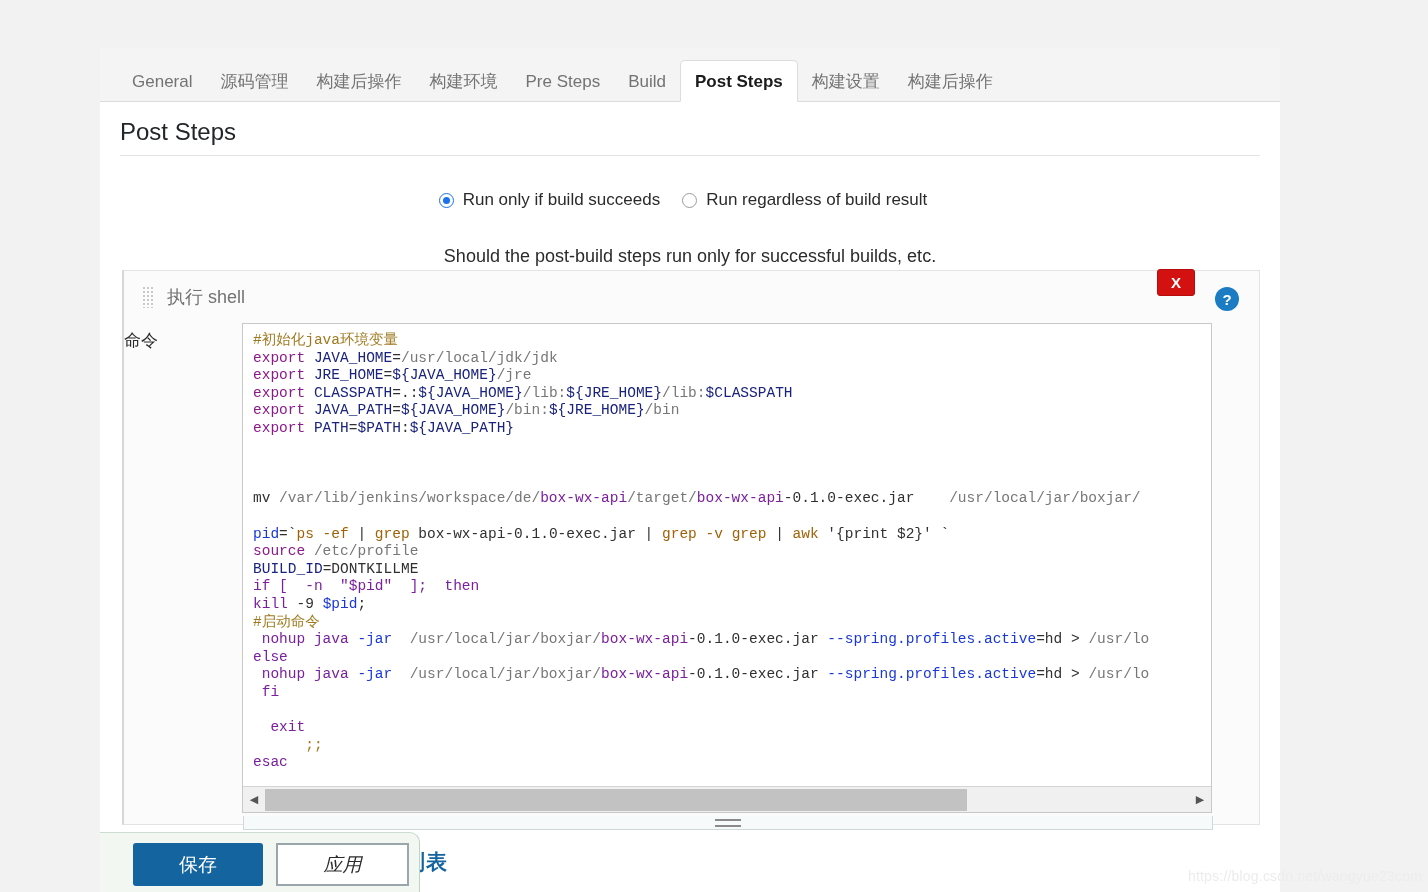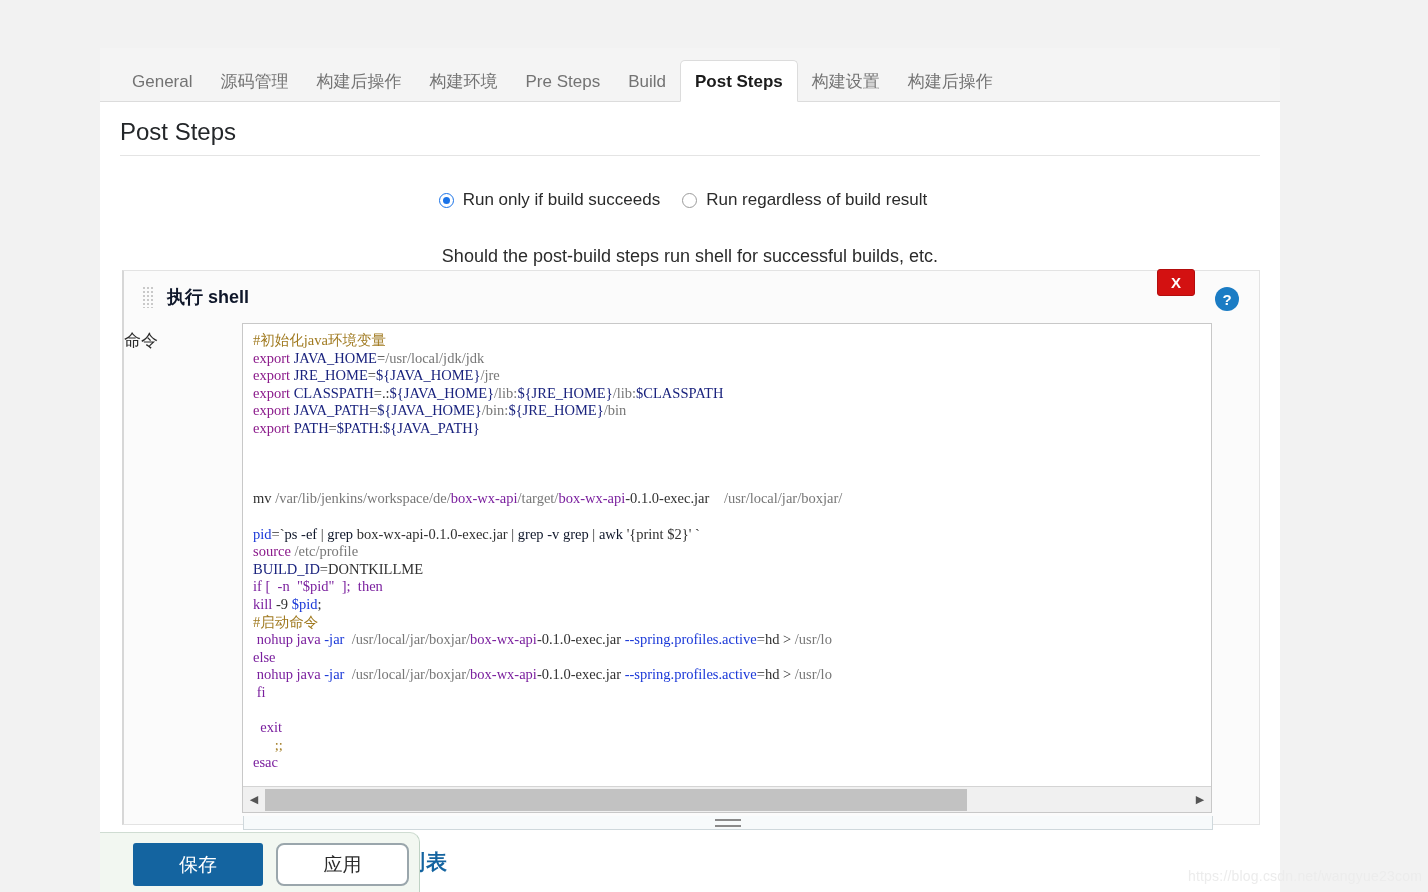--- a/index.html
+++ b/index.html
@@ -134,22 +134,22 @@
     width: 13px; height: 22px;
     margin-right: 12px;
     background-image:
       radial-gradient(#c9c9c9 38%, transparent 40%);
     background-size: 4px 4px;
     background-position: 0 0;
     flex: none;
   }
   .builder-name {
     font-size: 18px;
-    font-weight: bold;
-    color: #0f172a;
+    font-weight: normal;
+    color: #737373;
   }
   .delete-btn {
     position: absolute;
     right: 64px; top: -2px;
     width: 38px; height: 27px;
     background: #d31111;
     border: 1px solid #b30d0d;
     border-radius: 3px;
     color: #ffffff;
     font-size: 15px;
@@ -194,32 +194,32 @@
     border: 1px solid #c8c8c8;
     background: #ffffff;
     overflow: hidden;
   }
   .code-area {
     position: absolute;
     left: 0; top: 0; right: 0;
     bottom: 27px;
     padding: 8px 0 0 10px;
     overflow: hidden;
-    font-family: Liberation Serif, serif;
+    font-family: Liberation Mono, monospace;
     font-size: 14.5px;
     line-height: 17.6px;
     white-space: pre;
     color: #303030;
   }
   .code-area .ln { display: block; height: 17.6px; }
   .cmt { color: #a07a20; }
   .kw  { color: #8b1a8b; }
   .var { color: #1a237e; }
   .pth { color: #777777; }
-  .grn { color: #0f172a; }
+  .grn { color: #a16207; }
   .blu { color: #1a38d8; }
   .pur { color: #7a1f9e; }
   .blk { color: #303030; }
 
   
   .hscroll {
     position: absolute;
     left: 0; right: 0; bottom: 0;
     height: 26px;
     background: #f0f0f0;
@@ -295,21 +295,22 @@
     font-weight: normal;
     border: none;
     border-radius: 3px;
   }
   .btn-apply {
     left: 176px;
     width: 133px;
     background: #ffffff;
     color: #2b2b2b;
     border: 2px solid #9aa6ac;
-    border-radius: 8px;
+    border-radius: 0;
+    font-style: italic;
   }
 
   
   .bg-link {
     position: absolute;
     left: 404px; top: 848px;
     font-size: 21px;
     font-weight: bold;
     color: #1464a0;
     letter-spacing: 1px;
@@ -359,21 +360,21 @@
       <label class="radio-opt">
         <span class="radio-dot checked"></span>
         <span>Run only if build succeeds</span>
       </label>
       <label class="radio-opt">
         <span class="radio-dot"></span>
         <span>Run regardless of build result</span>
       </label>
     </div>
 
-    <div class="helptext">Should the post-build steps run shell for successful builds, etc.</div>
+    <div class="helptext">Should the post-build steps run only for successful builds, etc.</div>
   </div>
 
   <div class="builder">
     <div class="builder-head">
       <span class="drag-handle"></span>
       <span class="builder-name">执行 shell</span>
       <div class="delete-btn">X</div>
       <div class="help-icon">?</div>
     </div>
 

